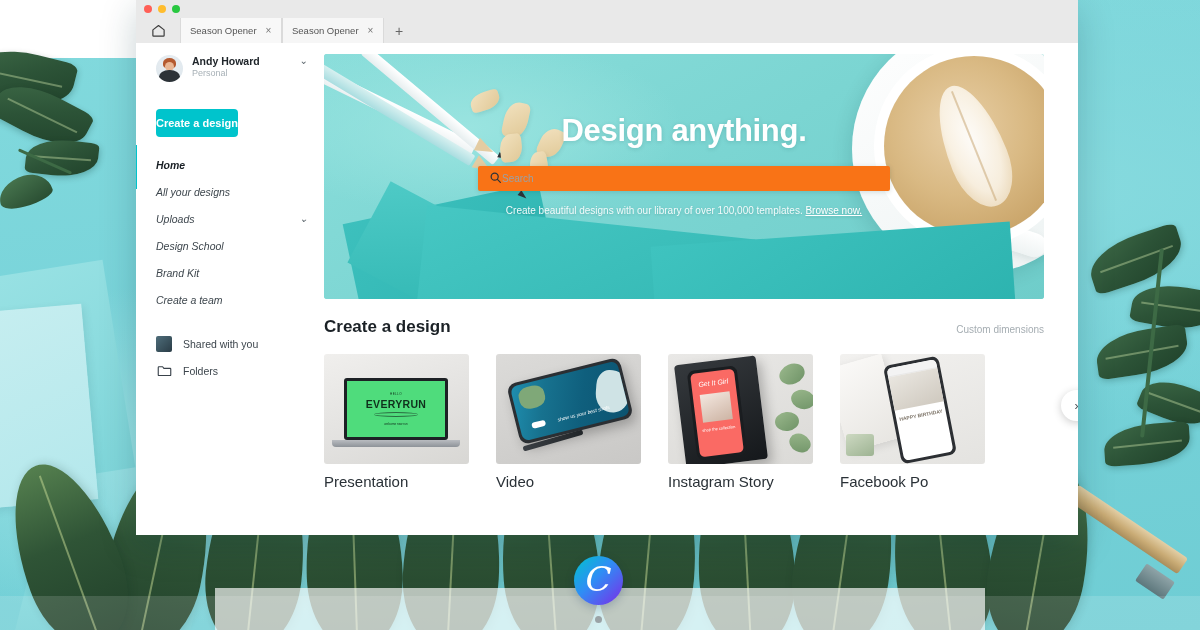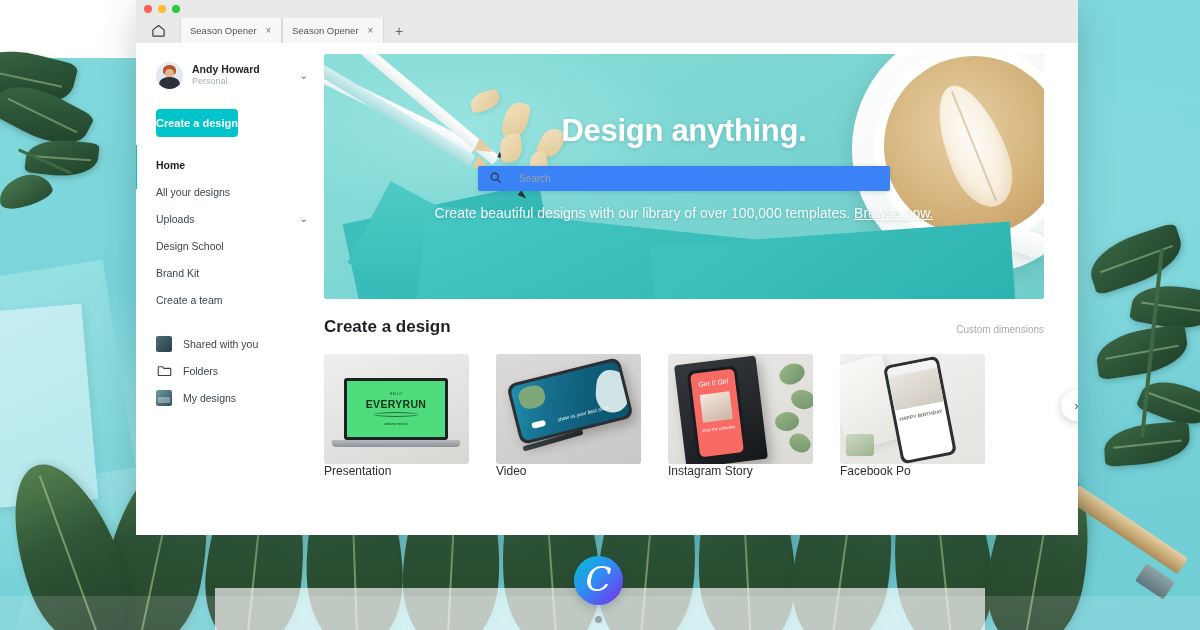--- a/index.html
+++ b/index.html
@@ -200,21 +200,21 @@
   }
   .active-tab-handle {
     position: absolute;
     left: -6px; top: 102px;
     width: 7px; height: 44px;
     background: #00c4cc;
     border-radius: 3px 0 0 3px;
   }
   .user-row {
     display: flex;
-    align-items: center;
+    align-items: flex-start;
     gap: 9px;
     padding: 0 16px 0 20px;
     height: 40px;
   }
   .avatar {
     width: 27px; height: 27px;
     border-radius: 50%;
     flex: 0 0 27px;
     background: radial-gradient(circle at 50% 30%, #e9eef2 0%, #dde6ec 100%);
     position: relative;
@@ -255,21 +255,21 @@
     font-size: 11px;
     font-weight: bold;
     display: flex;
     align-items: center;
     justify-content: center;
     border: none;
     cursor: pointer;
     font-family: "Liberation Sans", sans-serif;
   }
 
-  .nav { margin-top: 14px; }
+  .nav { margin-top: 14px; font-style: italic; }
   .nav-item {
     height: 27px;
     display: flex;
     align-items: center;
     padding: 0 16px 0 20px;
     font-size: 10.5px;
     color: #3d464d;
     cursor: pointer;
   }
   .nav-item.current { font-weight: bold; color: #1a2026; }
@@ -418,41 +418,41 @@
     font-size: 31px;
     font-weight: bold;
     color: #ffffff;
     letter-spacing: -0.3px;
     text-shadow: 0 1px 4px rgba(0,70,70,.18);
   }
   .searchbox {
     margin-top: 17px;
     width: 412px;
     height: 25px;
-    background: #3b82f6;
+    background: #f97316;
     border-radius: 2px;
     display: flex;
     align-items: center;
-    gap: 17px;
+    gap: 0;
     padding: 0 11px;
     box-shadow: 0 1px 5px rgba(0,60,60,.16);
   }
   .searchbox input {
     border: none;
     outline: none;
     flex: 1;
     font-size: 10px;
     color: #333;
     font-family: "Liberation Sans", sans-serif;
     background: transparent;
   }
   .searchbox input::placeholder { color: #9aa2a7; }
   .hero-sub {
     margin-top: 14px;
-    font-size: 14px;
+    font-size: 10px;
     color: #f2fbfb;
     text-shadow: 0 1px 3px rgba(0,70,70,.22);
   }
   .hero-sub a { color: #ffffff; text-decoration: underline; }
 
   
   .section-head {
     display: flex;
     align-items: flex-end;
     width: 720px;
@@ -479,21 +479,22 @@
   .card { width: 145px; flex: 0 0 145px; }
   .thumb {
     width: 145px;
     height: 110px;
     border-radius: 3px;
     overflow: hidden;
     position: relative;
     background: #e6e6e4;
   }
   .card-label {
-    font-size: 12px;
+    margin-top: 9px;
+    font-size: 15px;
     color: #2a3137;
     white-space: nowrap;
   }
 
   
   .t1 { background: linear-gradient(160deg,#f0efed 0%,#e3e2e0 55%,#d8d7d4 100%); }
   .laptop-screen {
     position: absolute; left: 20px; top: 24px;
     width: 104px; height: 62px;
     background: #1d2125;
@@ -763,24 +764,20 @@
           <span class="nav-label">Shared with you</span>
         </div>
         <div class="nav-item">
           <span class="ico">
             <svg width="15" height="13" viewBox="0 0 24 20" fill="none" stroke="#39424a" stroke-width="1.8" stroke-linejoin="round">
               <path d="M2 5 a1 1 0 0 1 1 -1 h6 l2 2.5 h10 a1 1 0 0 1 1 1 V17 a1 1 0 0 1 -1 1 H3 a1 1 0 0 1 -1 -1 Z"></path>
             </svg>
           </span>
           <span class="nav-label">Folders</span>
         </div>
-        <div class="nav-item">
-          <span class="ico ico-mydesigns"></span>
-          <span class="nav-label">My designs</span>
-        </div>
       </div>
     </div>
 
     <div class="main">
 
       <div class="hero">
         <div class="hero-bg"></div>
 
         <div class="cup-saucer"></div>
         <div class="cup-handle"></div>

